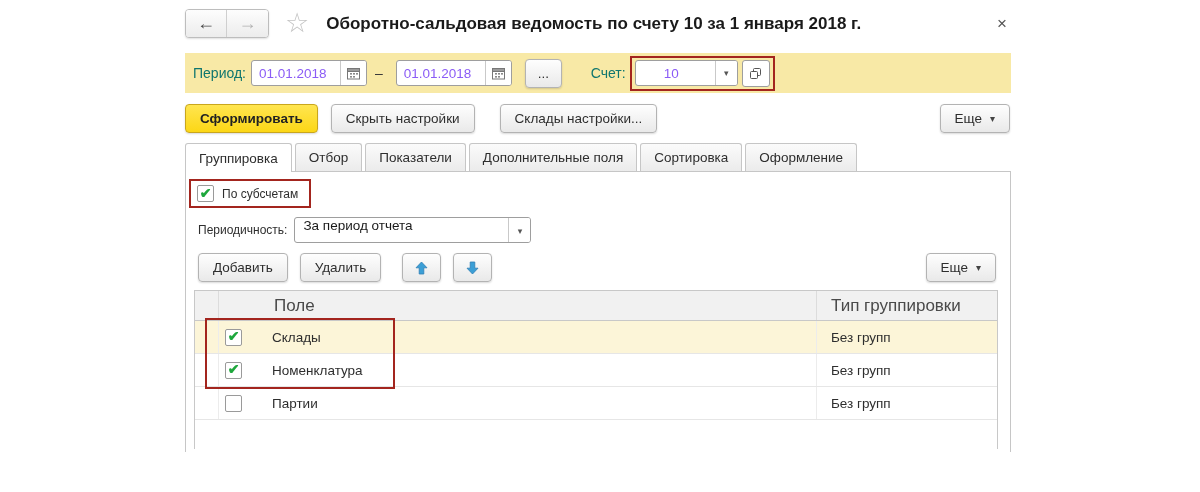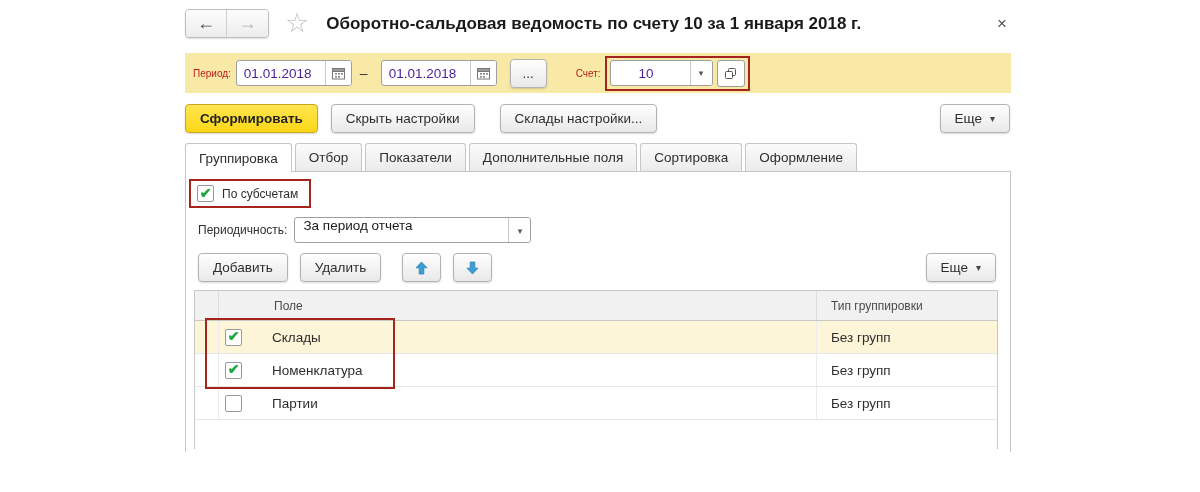--- a/index.html
+++ b/index.html
@@ -28,25 +28,25 @@
     background:linear-gradient(#fdfdfd,#ececec);font-size:18px;font-weight:bold;cursor:default;}
   .navbtn.back{color:#4a4a4a;border-right:1px solid #cfcfcf;}
   .navbtn.fwd{color:#b3b3b3;}
   .star{font-size:27px;color:#c4c4c4;margin:0 17px 0 16px;line-height:1;}
   .title{font-size:17px;font-weight:700;color:#1a1a1a;white-space:nowrap;}
   .close{margin-left:auto;font-size:17px;color:#555;padding:2px 4px;line-height:1;}
 
   
   .filterbar{margin-top:15px;height:40px;background:var(--accent-yellow-bar);
     display:flex;align-items:center;padding:0 10px 0 8px;}
-  .flabel{font-size:10px;color:#b91c1c;white-space:nowrap;}
+  .flabel{font-size:14px;color:#0f766e;white-space:nowrap;}
   .inpgrp{display:flex;align-items:center;height:26px;background:#fff;border:1px solid #9e9e9e;
     border-radius:3px;overflow:hidden;margin-left:5px;}
   .inpgrp input{border:none;outline:none;font:13.5px "Liberation Sans",sans-serif;
-    padding:0 0 0 7px;width:88px;color:#4c1d95;}
+    padding:0 0 0 7px;width:88px;color:#8b5cf6;}
   .sidebtn{width:26px;height:26px;display:flex;align-items:center;justify-content:center;
     border-left:1px solid #c9c9c9;background:#fff;}
   .dash{margin:0 8px;font-size:14px;color:#3a3a3a;}
   .dots-btn{width:37px;height:28px;margin-left:13px;}
   .acct-label{margin-left:29px;}
   .red-frame{border:2px solid var(--highlight-red);display:flex;align-items:center;
     padding:2px 3px;margin-left:4px;gap:4px;}
   .acct-inpgrp{margin-left:0;padding-left:21px;}
   .acct-inpgrp input{width:58px;}
   .ddcell{width:22px;height:26px;display:flex;align-items:center;justify-content:center;
@@ -90,21 +90,21 @@
 
   .list-toolbar{display:flex;align-items:center;margin:10px 14px 0 12px;gap:12px;}
   .arrow-btn{width:39px;padding:0;}
   .arrow-btn.up{margin-left:9px;}
   .list-toolbar .more{margin-left:auto;}
 
   
   .grid{margin:8px 12px 0 8px;position:relative;height:159px;
     border-left:1px solid #c8c8c8;border-right:1px solid #c8c8c8;background:#fff;}
   .grid-header{display:flex;height:31px;background:#f1f1f1;border-top:1px solid #c8c8c8;
-    border-bottom:1px solid #c8c8c8;align-items:stretch;color:#4a4a4a;font-size:12px;}
+    border-bottom:1px solid #c8c8c8;align-items:stretch;color:#4a4a4a;font-size:17px;}
   .col-sel{width:24px;border-right:1px solid #dcdcdc;flex:none;}
   .col-field{flex:1;display:flex;align-items:center;}
   .grid-header .col-field{padding-left:55px;}
   .col-type{width:181px;border-left:1px solid #dcdcdc;padding-left:14px;display:flex;
     align-items:center;flex:none;}
   .grid-row{display:flex;height:33px;border-bottom:1px solid #e6e6e6;align-items:stretch;
     font-size:13.5px;}
   .grid-row.selected{background:var(--selected-row);}
   .grid-row .checkbox{margin-left:6px;align-self:center;}
   .grid-row .fname{margin-left:30px;align-self:center;}

